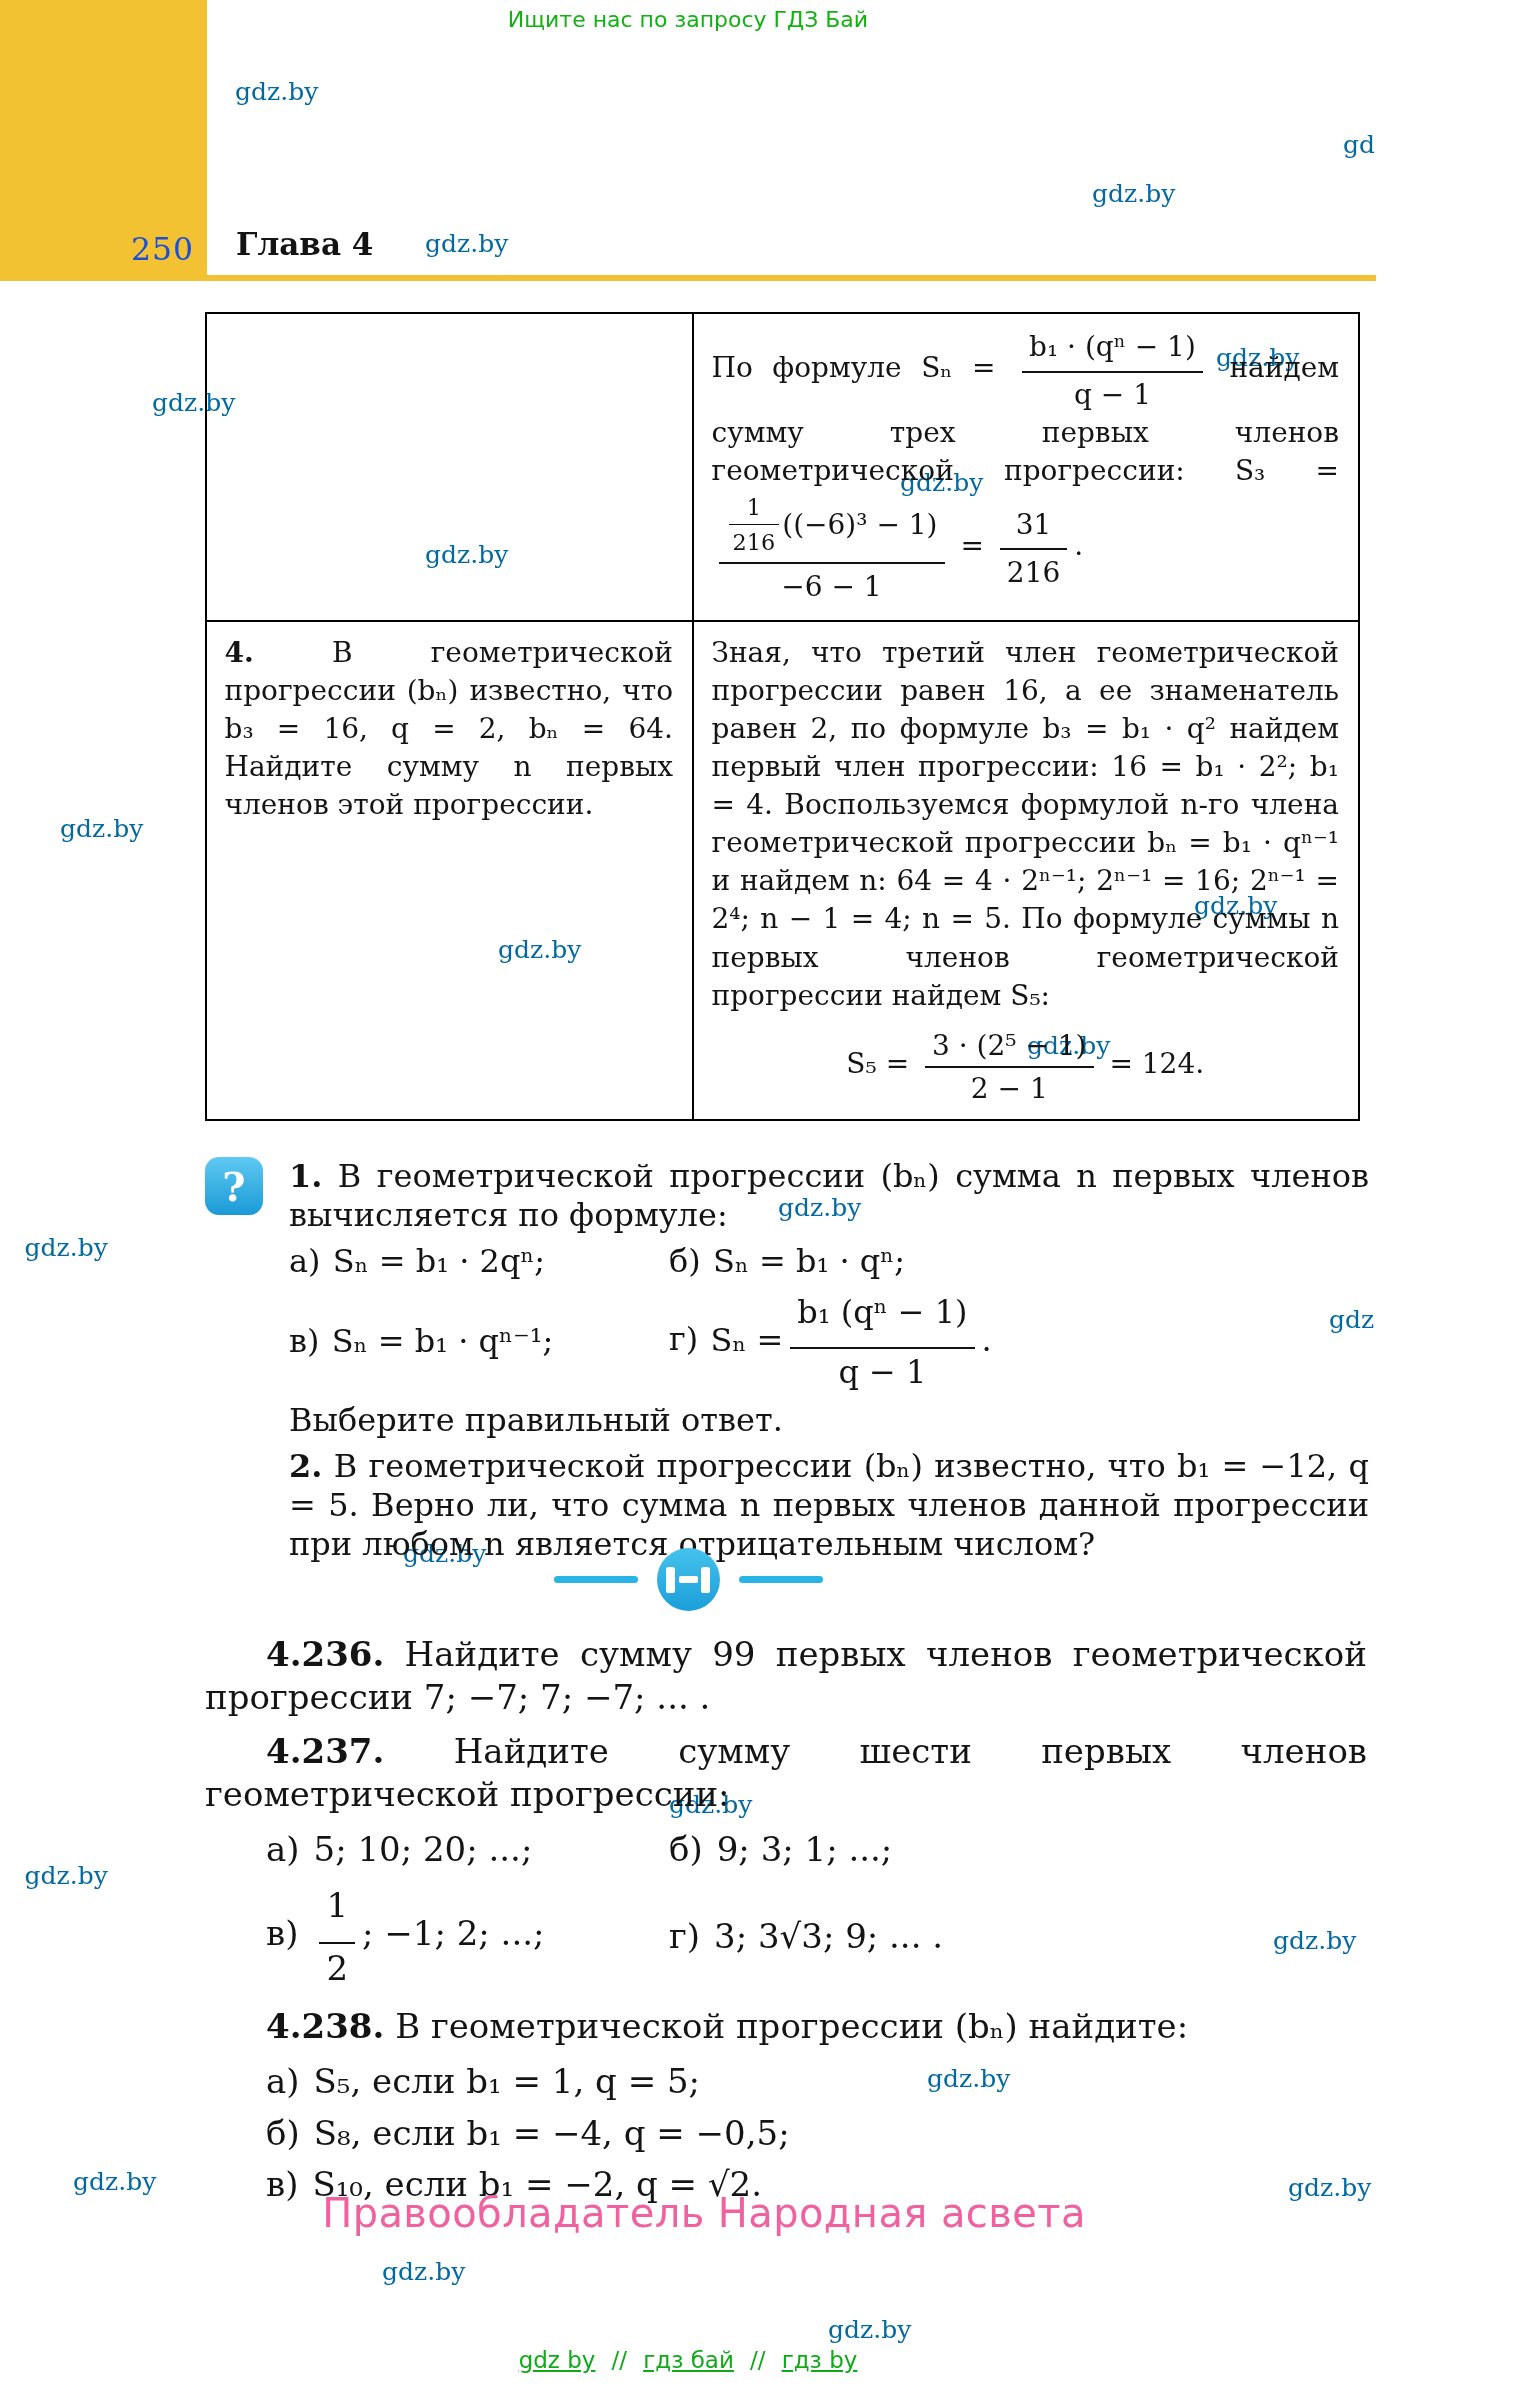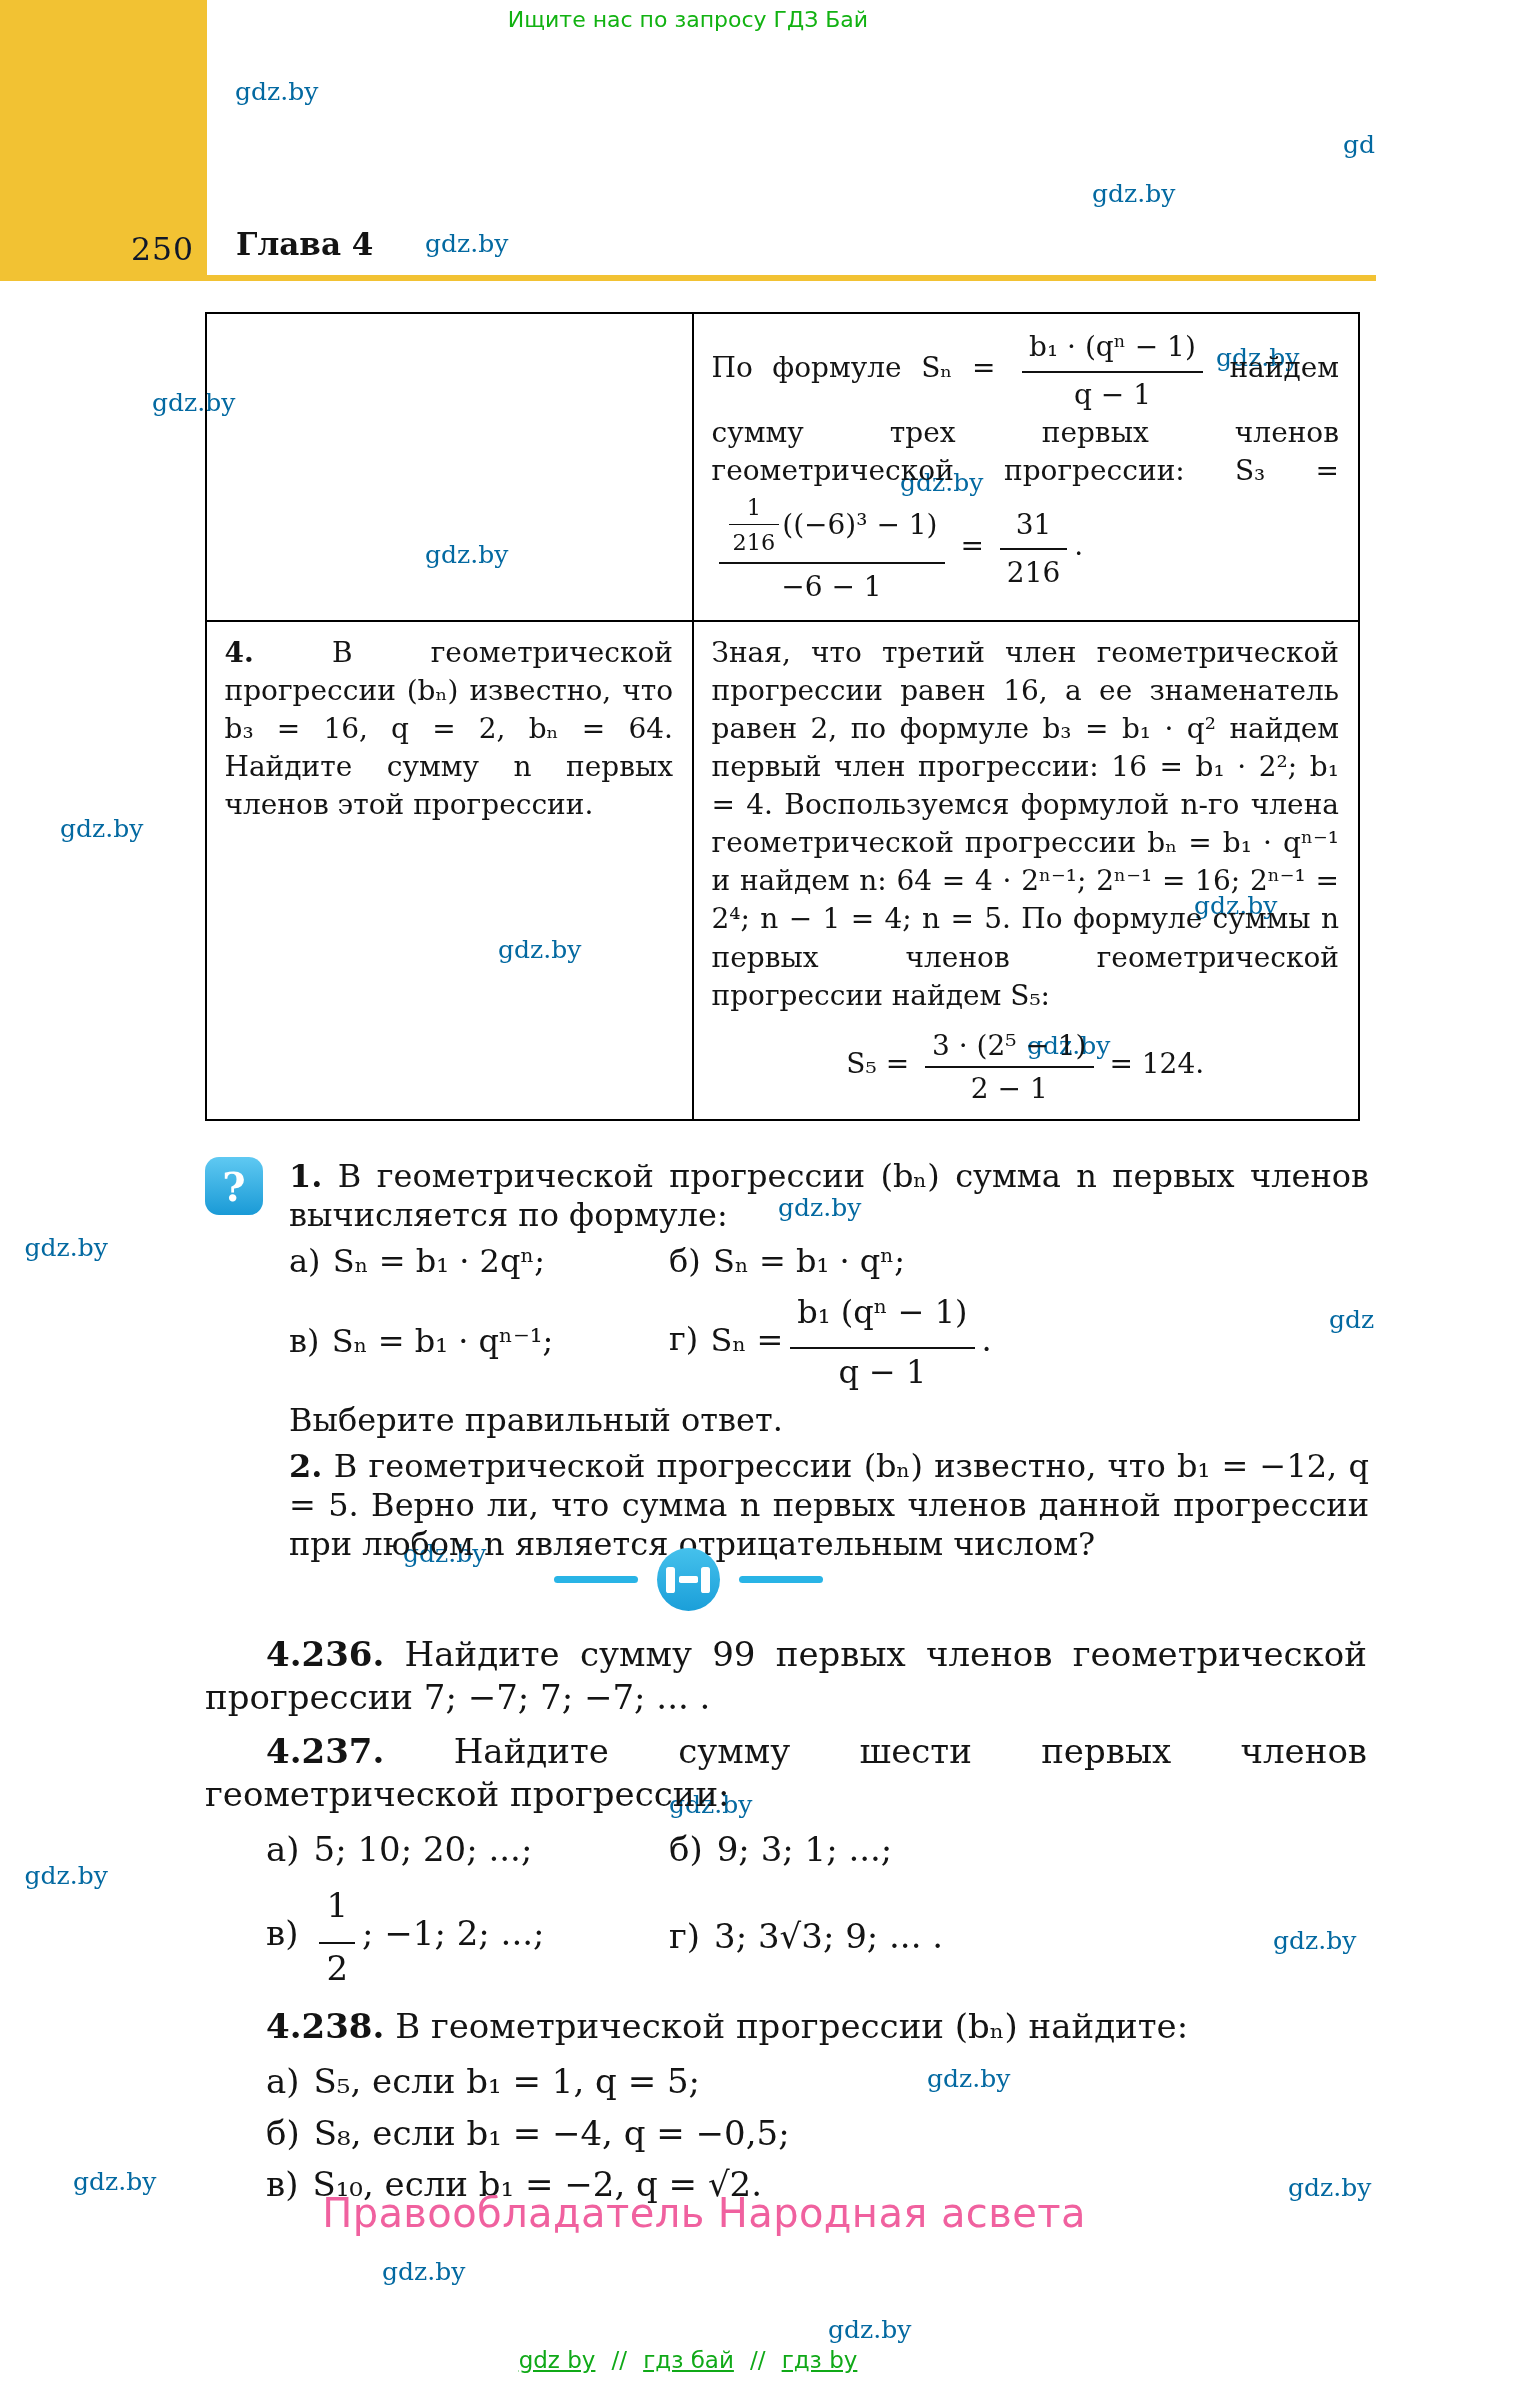--- a/index.html
+++ b/index.html
@@ -21,21 +21,21 @@
     font-family: "DejaVu Sans", sans-serif;
     font-size: 22px; color: #12b212;
   }
   .corner-block {
     position: absolute; top: 0; left: 0;
     width: 207px; height: 277px;
     background: #f2c233;
   }
   .page-num {
     position: absolute; left: 131px; bottom: 10.5px;
-    font-size: 31.5px; color: #0f172a; letter-spacing: 0.9px;
+    font-size: 31.5px; color: #1d4ed8; letter-spacing: 0.9px;
   }
   .header-rule {
     position: absolute; top: 275px; left: 0;
     width: 1519px; height: 6.1px; background: #f2c233;
   }
   .chapter {
     position: absolute; top: 226px; left: 236px;
     font-size: 31px; font-weight: bold; color: #141414;
   }
 

